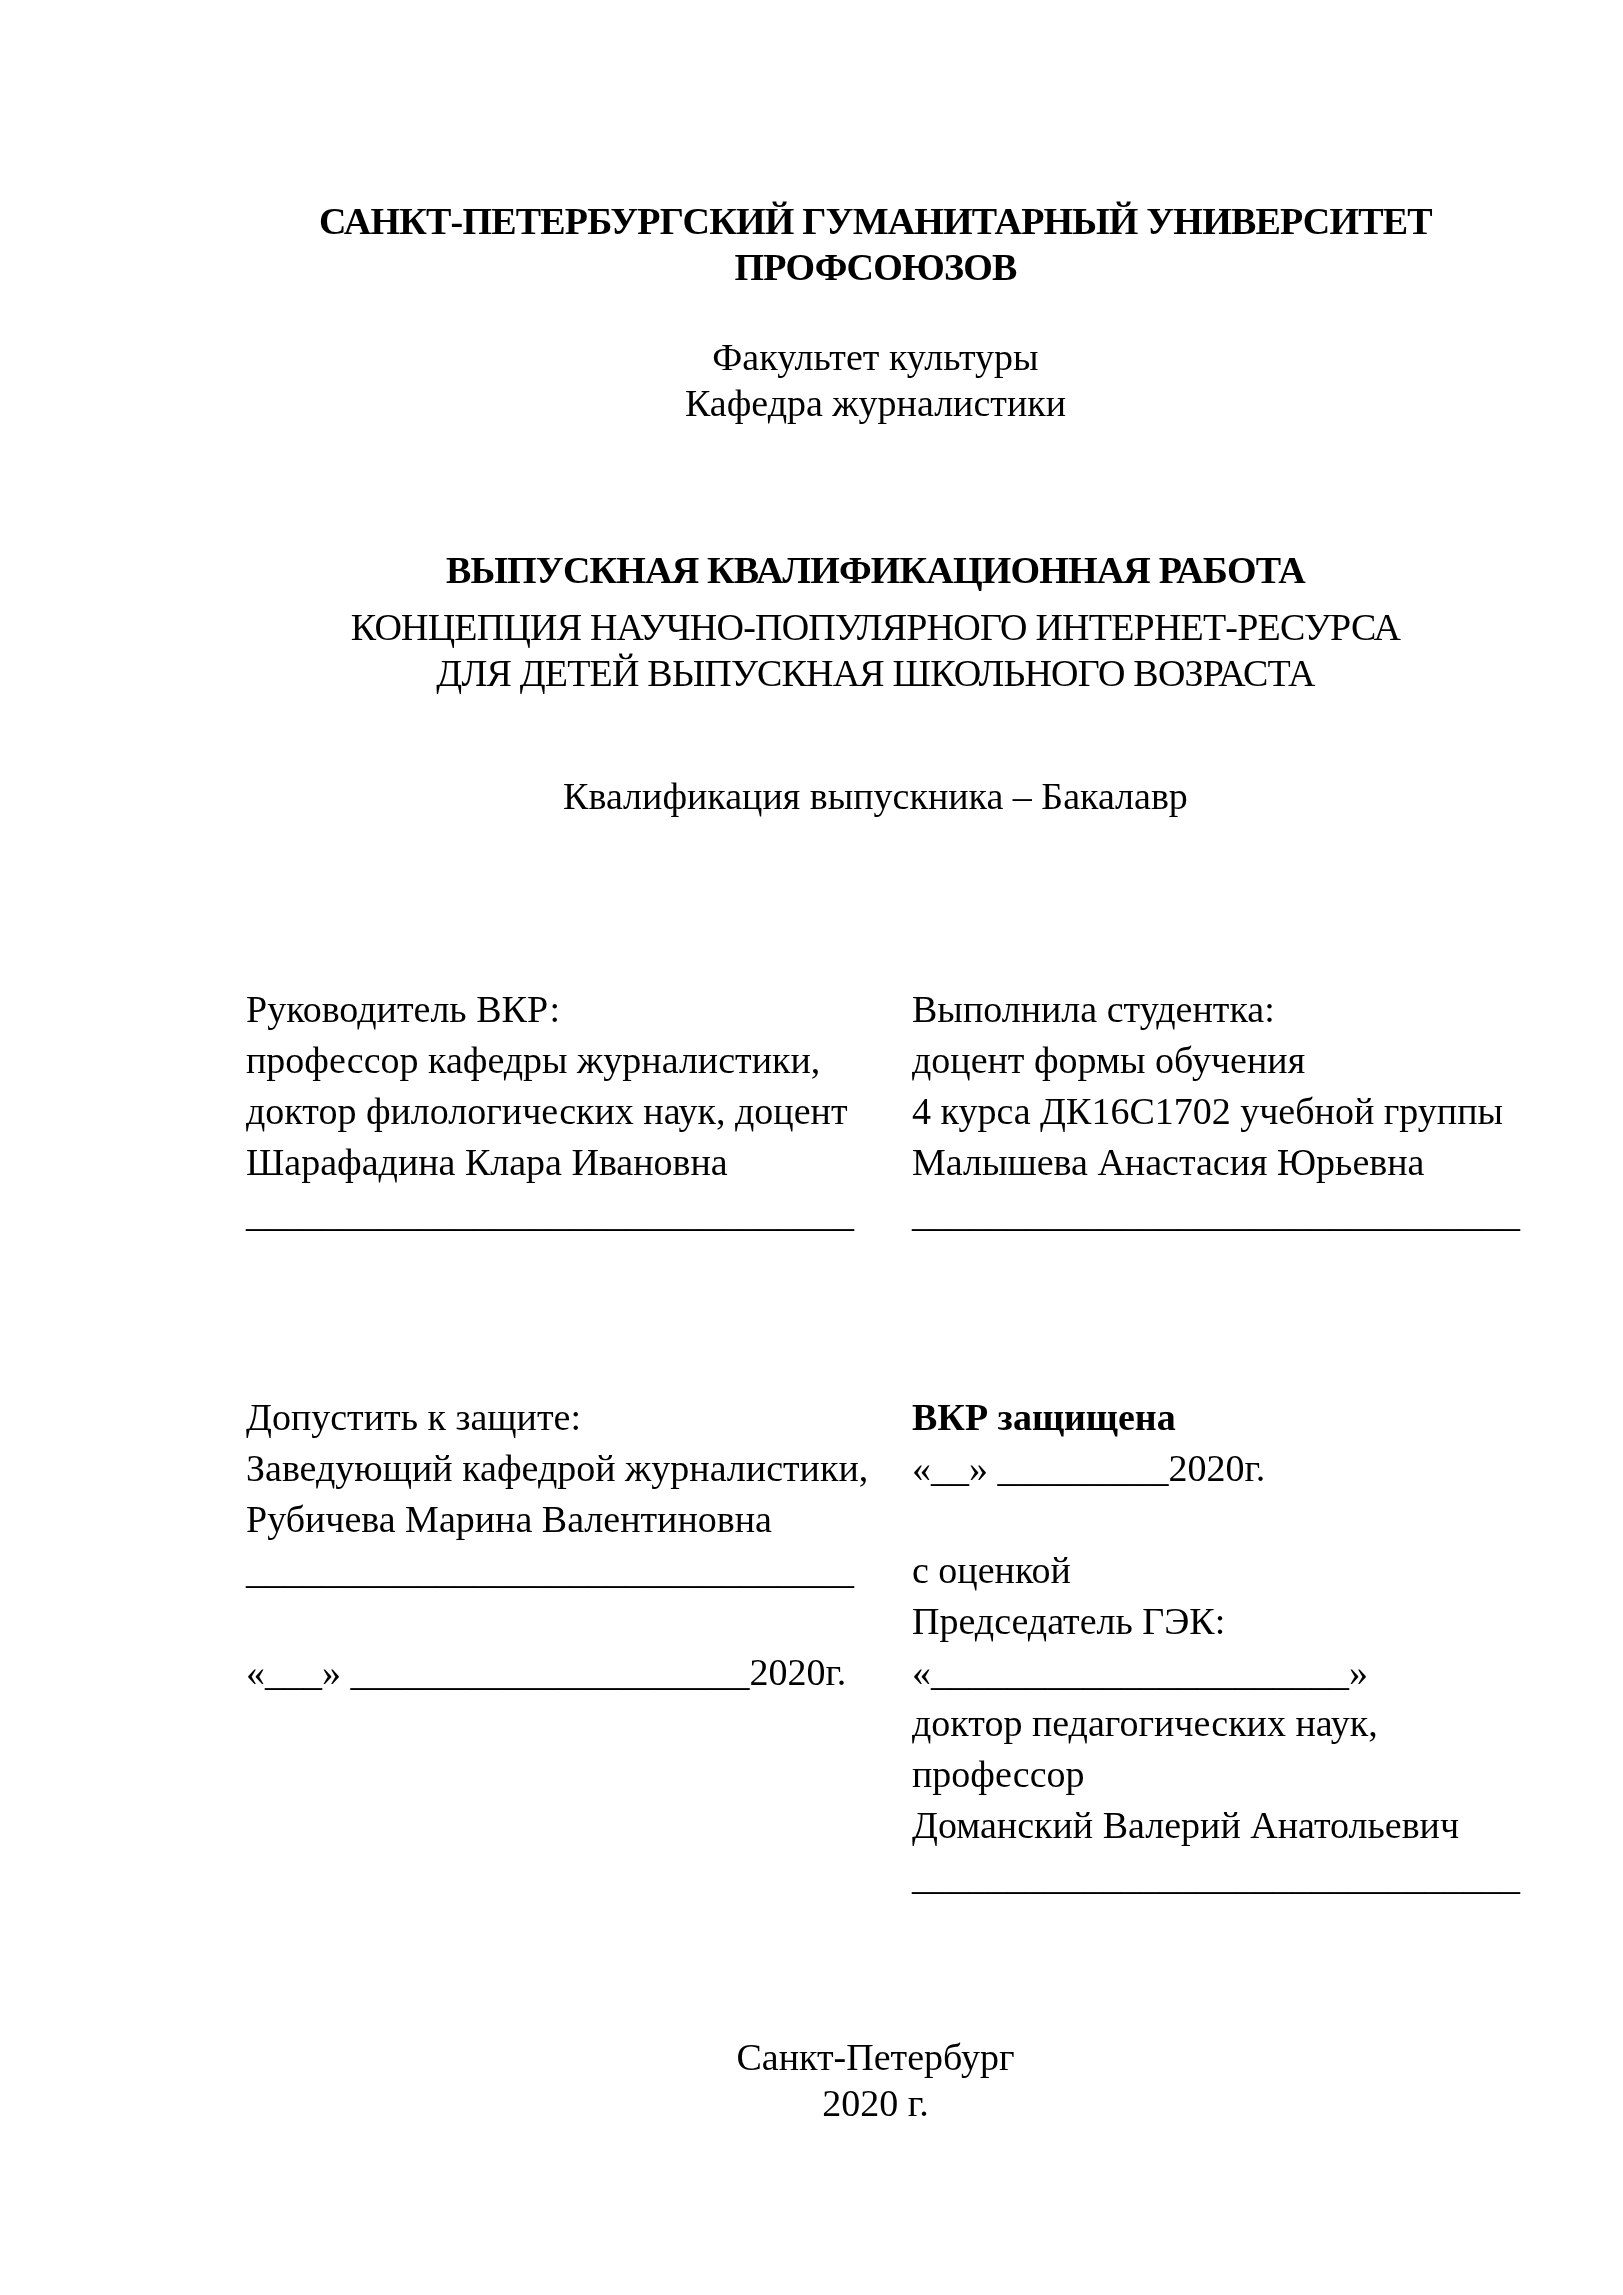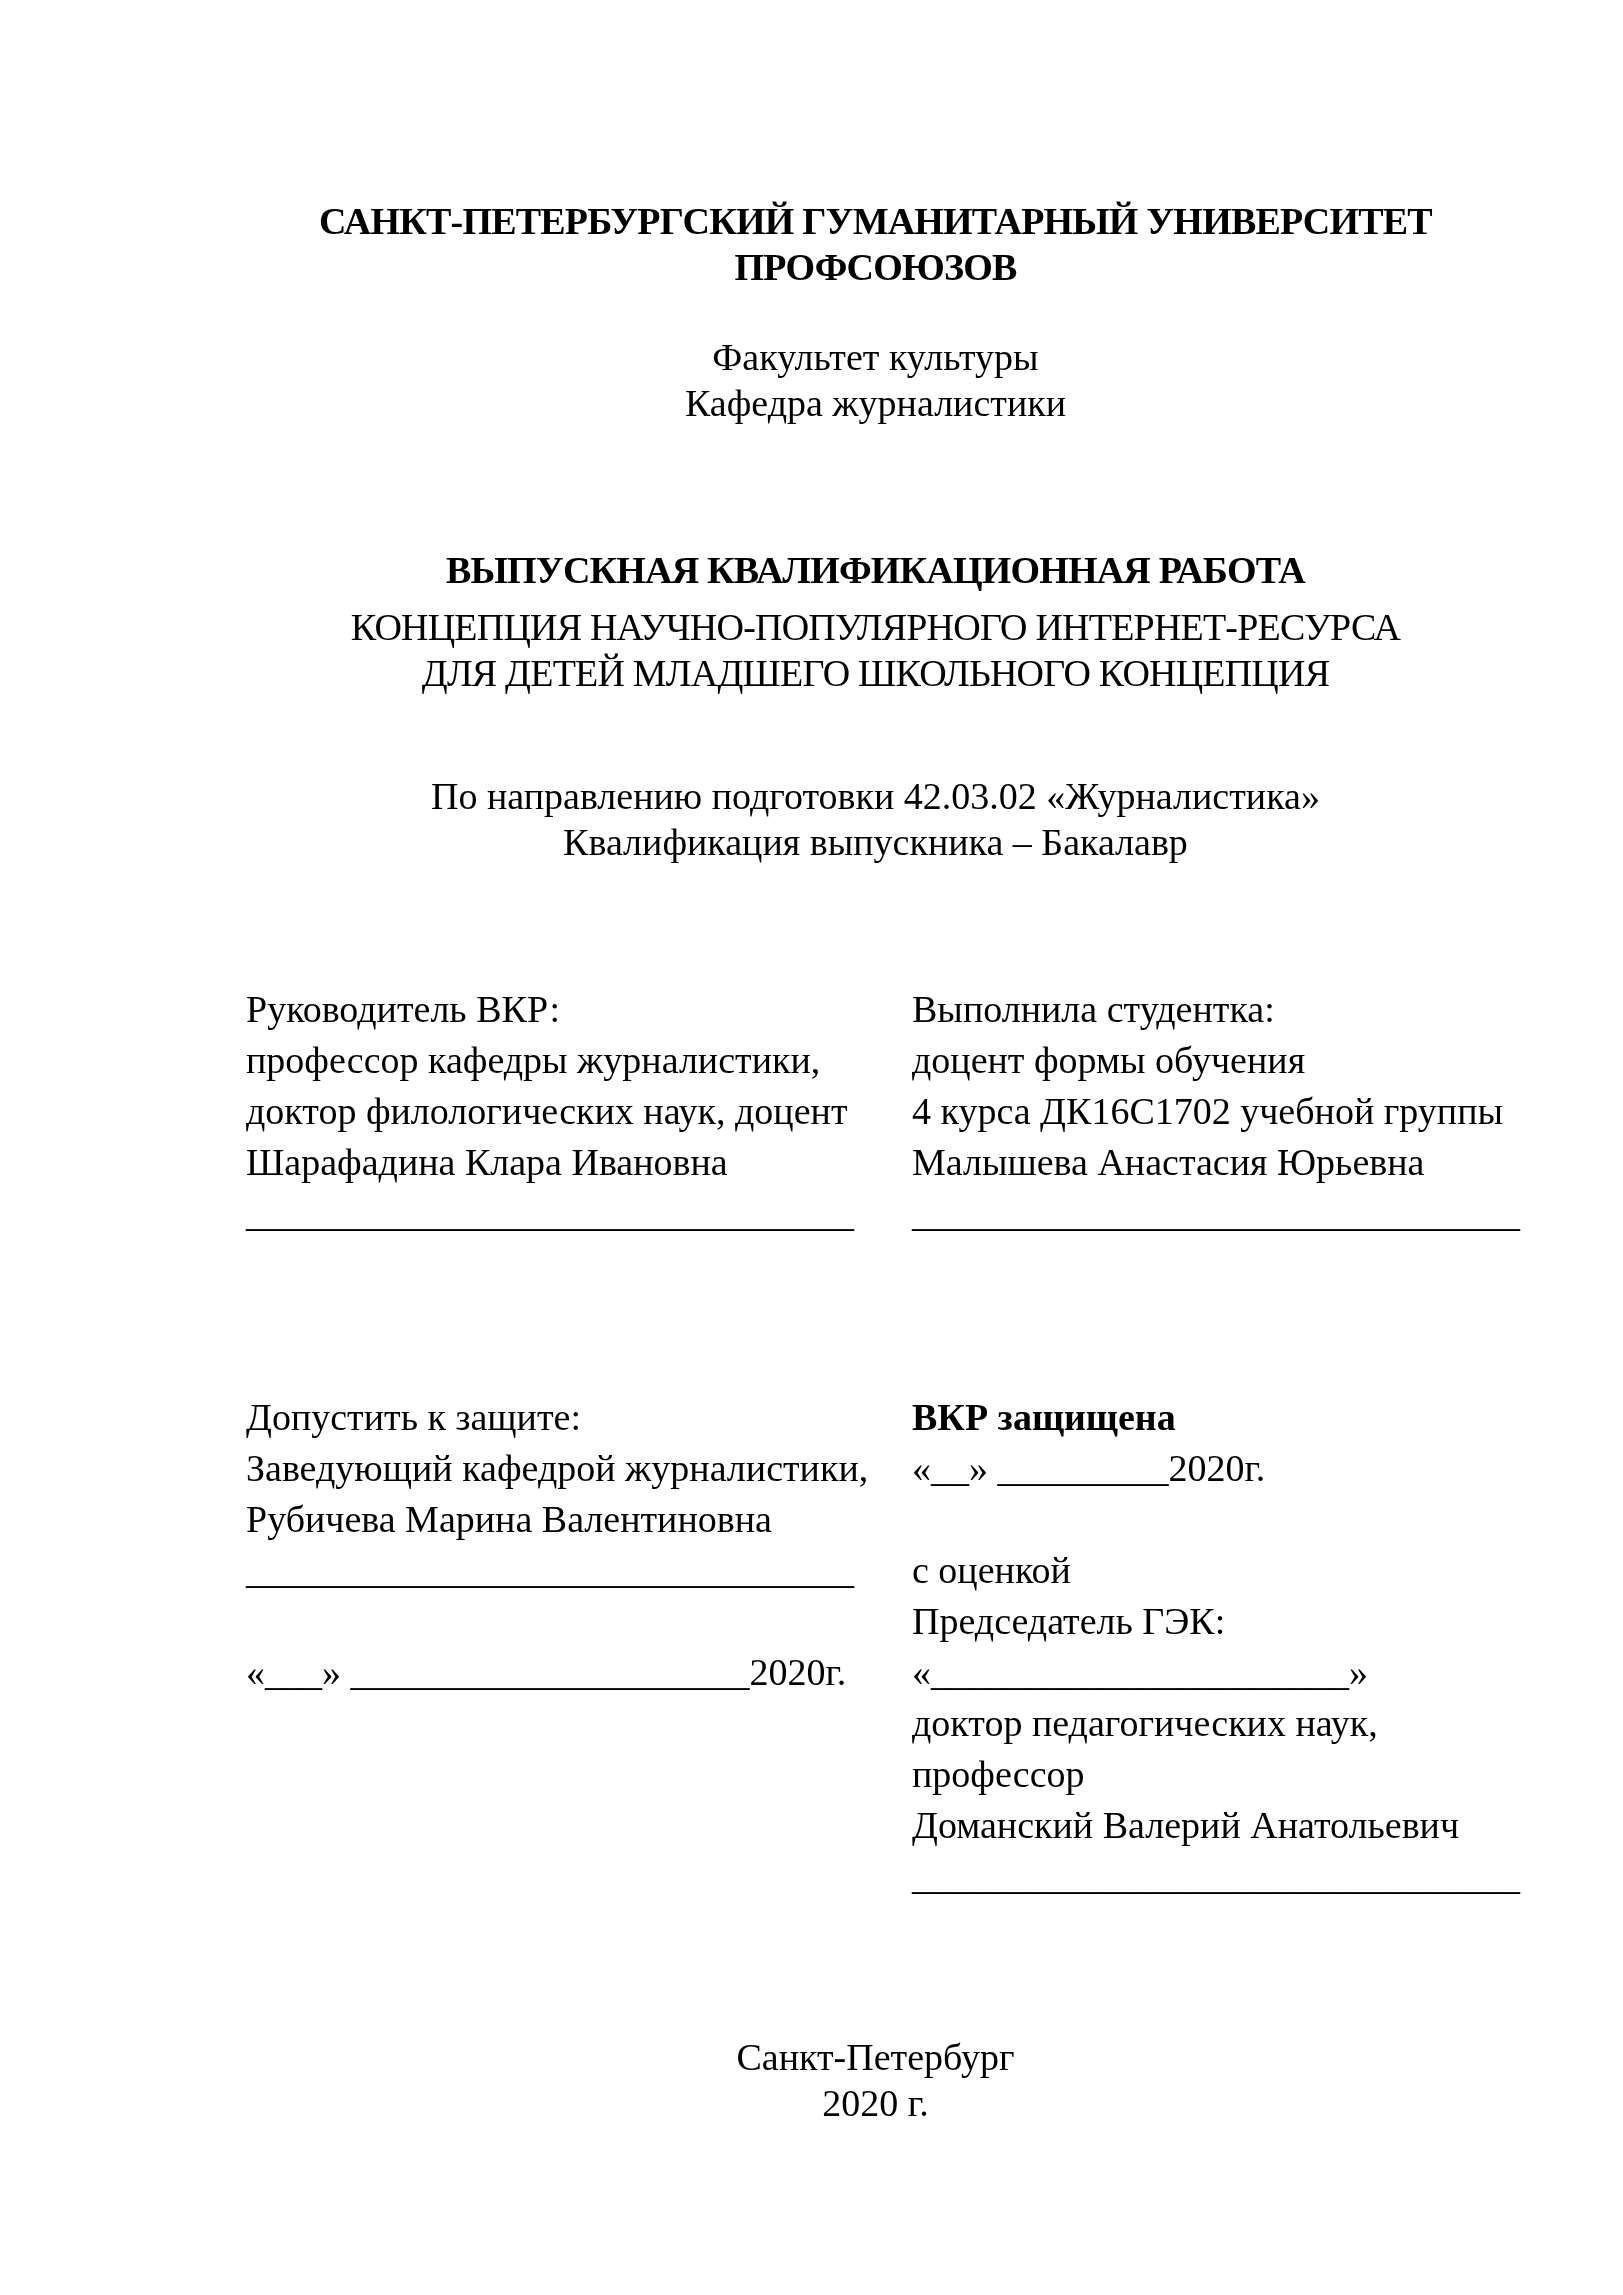--- a/index.html
+++ b/index.html
@@ -58,25 +58,24 @@
     <div class="line bold caps-tight">ВЫПУСКНАЯ КВАЛИФИКАЦИОННАЯ РАБОТА</div>
   </div>
 
   <div class="center-block facdep-block">
     <div class="line">Факультет культуры</div>
     <div class="line">Кафедра журналистики</div>
   </div>
 
   <div class="center-block topic-block">
     <div class="line caps-tight">КОНЦЕПЦИЯ НАУЧНО-ПОПУЛЯРНОГО ИНТЕРНЕТ-РЕСУРСА</div>
-    <div class="line caps-tight">ДЛЯ ДЕТЕЙ МЛАДШЕГО ШКОЛЬНОГО КОНЦЕПЦИЯ</div>
+    <div class="line caps-tight">ДЛЯ ДЕТЕЙ ВЫПУСКНАЯ ШКОЛЬНОГО ВОЗРАСТА</div>
   </div>
 
   <div class="center-block program-block">
-    <div class="line">По направлению подготовки 42.03.02 «Журналистика»</div>
     <div class="line">Квалификация выпускника – Бакалавр</div>
   </div>
 
   <div class="col-block col-left section-a">
     <div class="line">Руководитель ВКР:</div>
     <div class="line">профессор кафедры журналистики,</div>
     <div class="line">доктор филологических наук, доцент</div>
     <div class="line">Шарафадина Клара Ивановна</div>
     <div class="line">________________________________</div>
   </div>

